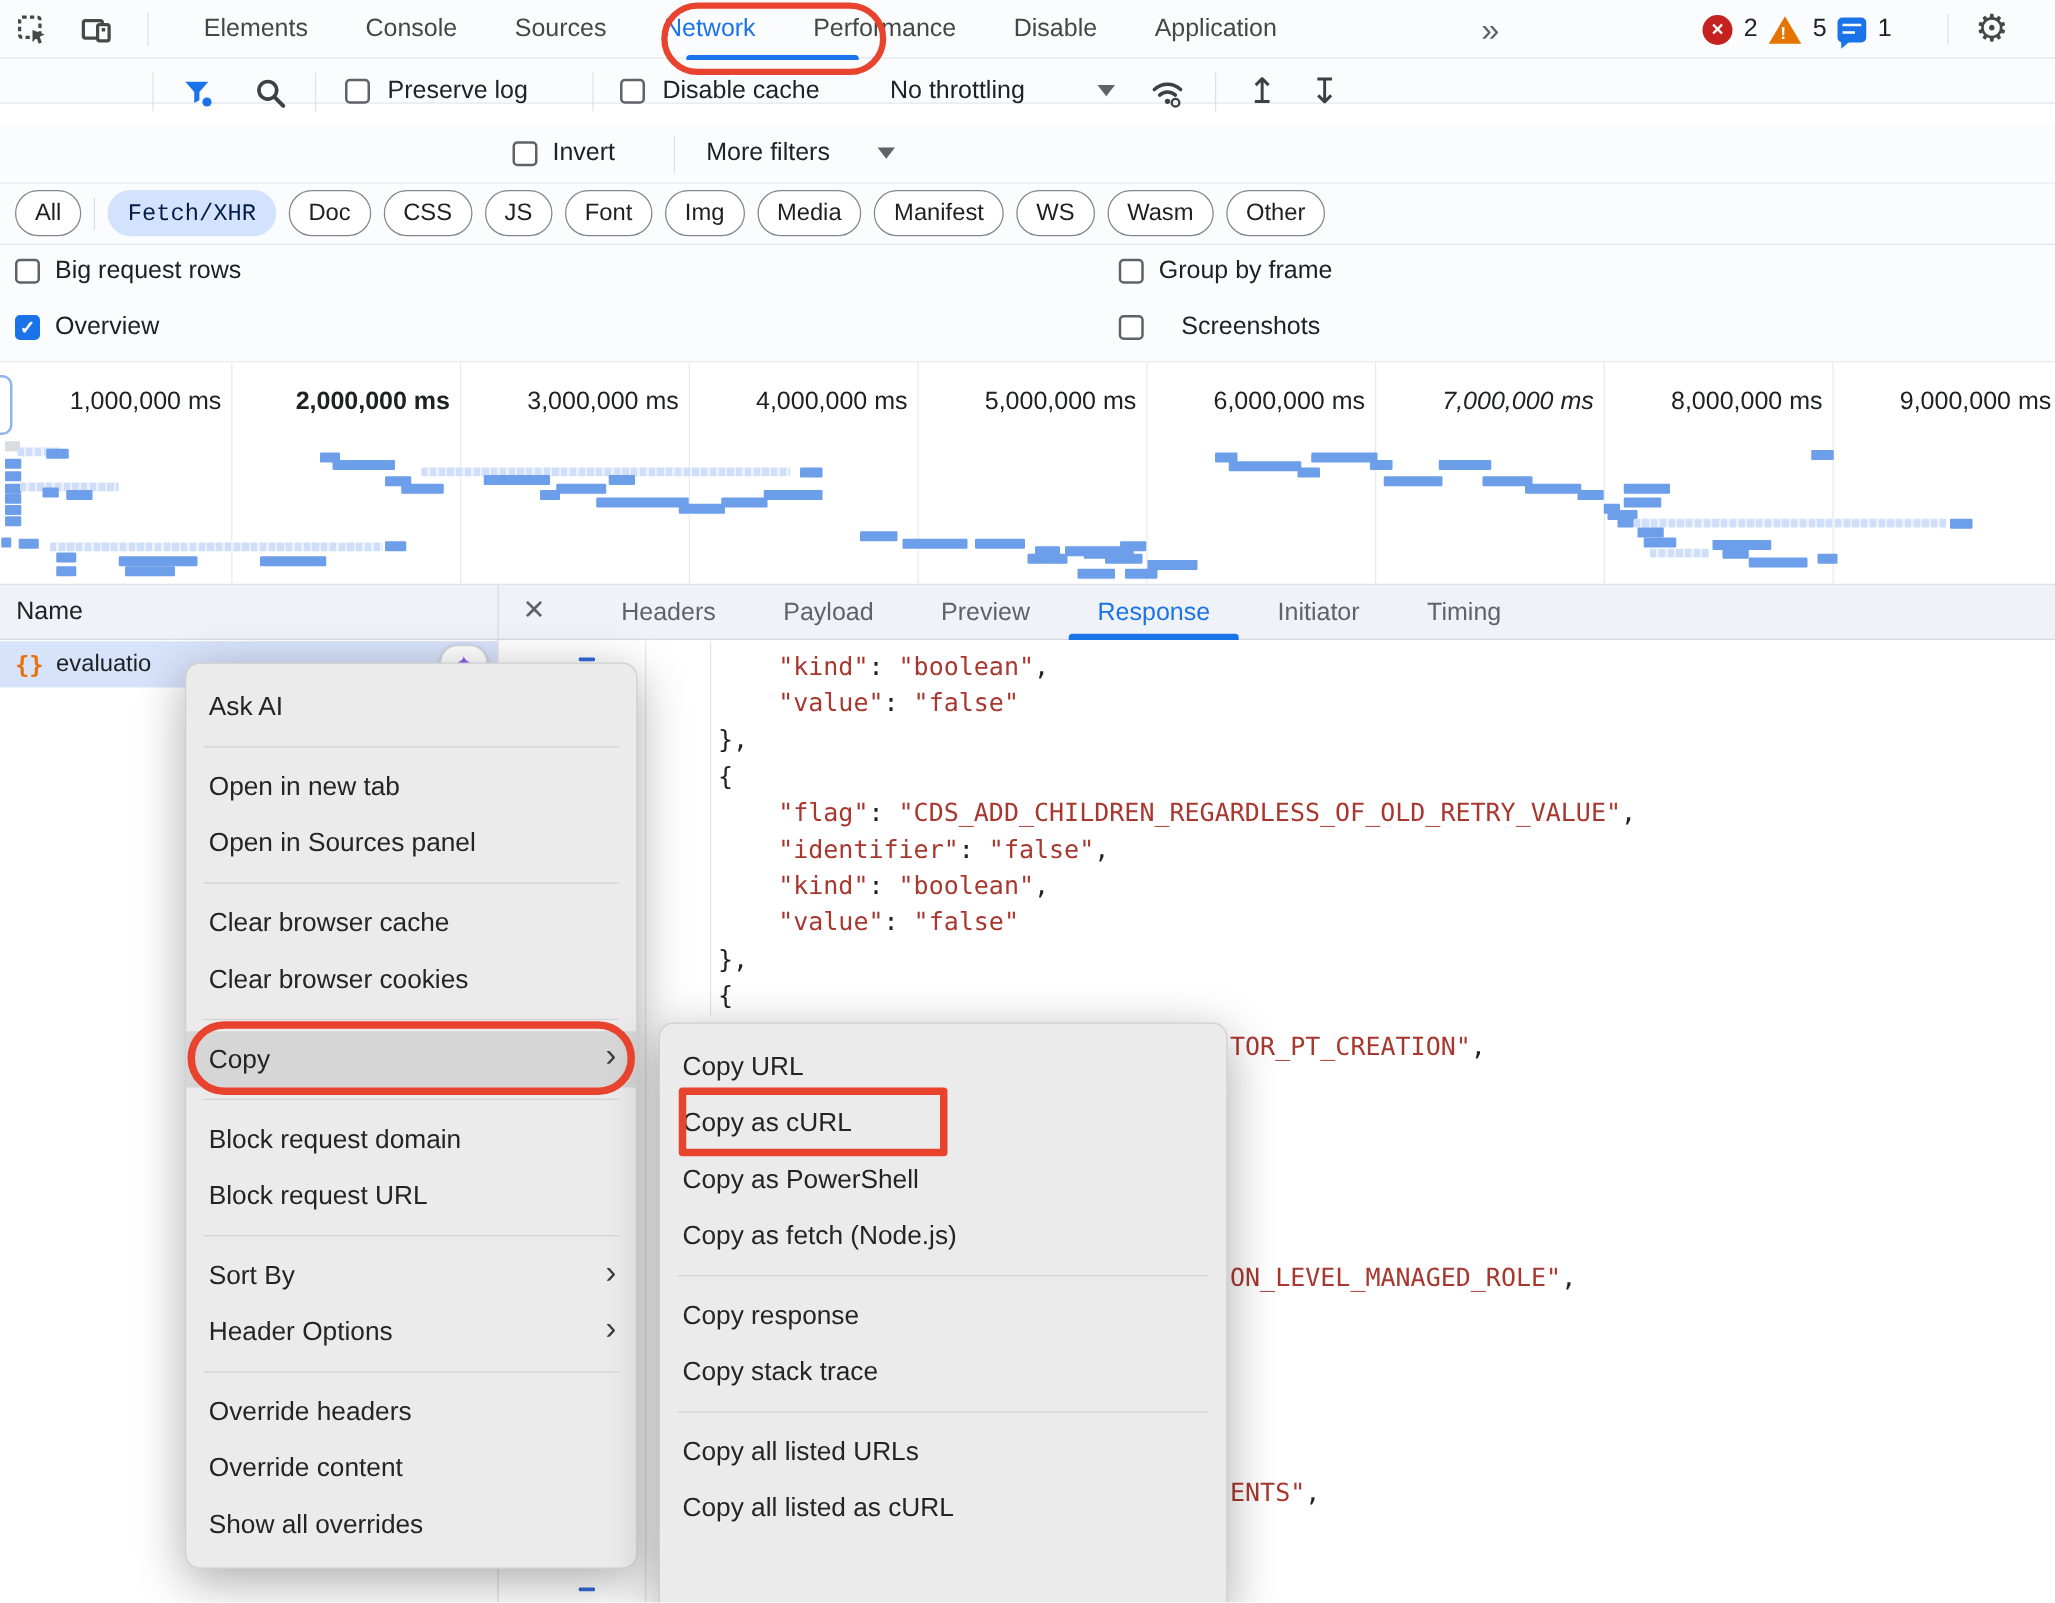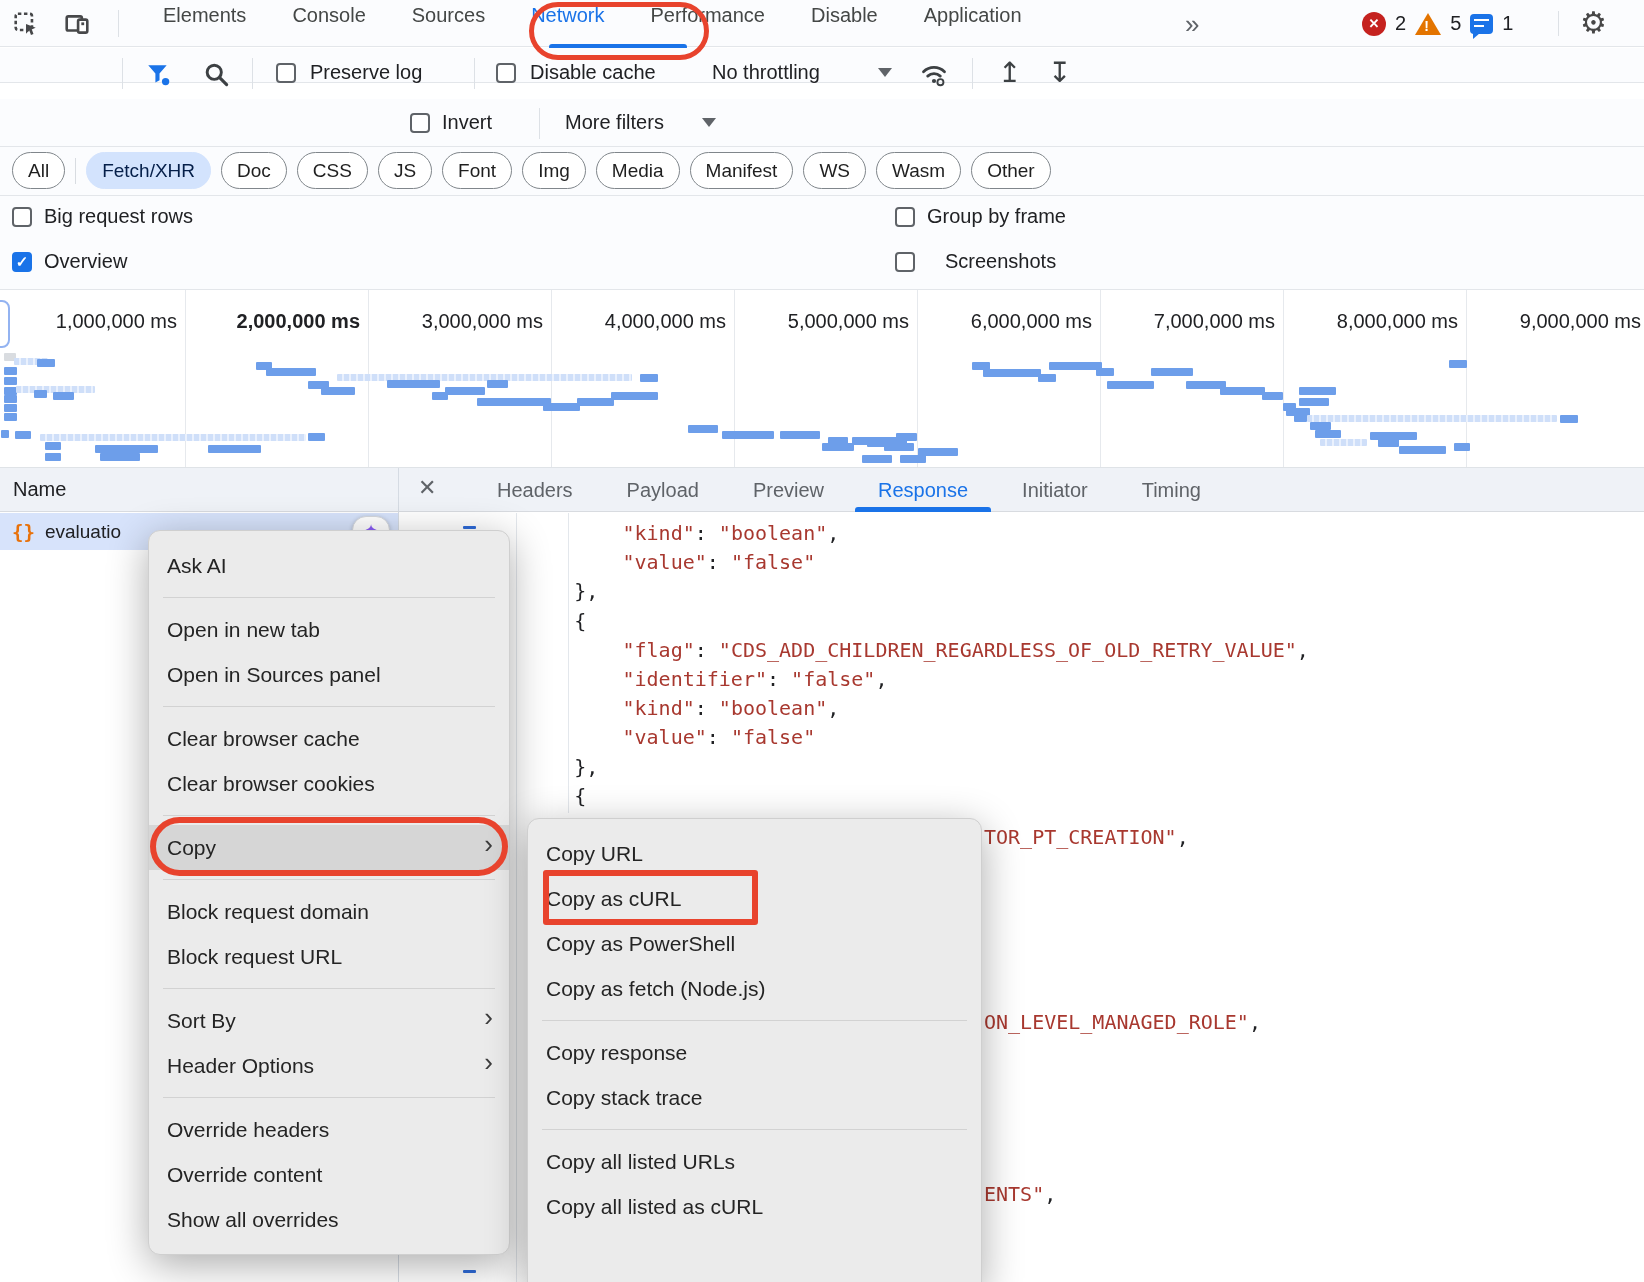--- a/index.html
+++ b/index.html
@@ -5,21 +5,21 @@
   * { margin:0; padding:0; box-sizing:border-box; }
   html,body { background:#fff; }
   #app { position:relative; width:1644px; height:1282px; overflow:hidden; background:#fff;
          font-family:"Liberation Sans", sans-serif; color:#202124; }
   .abs { position:absolute; }
   .row { position:absolute; left:0; width:1644px; background:#fbfcfe; border-bottom:1px solid #e3e6ea; }
   .vdiv { position:absolute; width:1px; background:#dde1e6; }
   .icon-btn { position:absolute; display:flex; align-items:center; justify-content:center; cursor:pointer; }
 
   
-  .toptabs { position:absolute; left:140px; top:0; height:31px; display:flex; align-items:center; }
+  .toptabs { position:absolute; left:140px; top:0; height:31px; display:flex; align-items:flex-start; }
   .toptab { padding:0 23px; font-size:20px; color:#444746; height:47px; display:flex; align-items:center; cursor:pointer; }
   .toptab.active { color:#1a73e8; }
   .tab-underline { position:absolute; left:549px; top:44px; width:138px; height:6px; border-radius:3px; background:#1a73e8; }
   .more-tabs { position:absolute; left:1185px; top:9px; font-size:26px; color:#5f6368; cursor:pointer; }
   .badges { position:absolute; left:1362px; top:0; height:47px; display:flex; align-items:center; gap:9px; }
   .badge-num { font-size:20px; color:#202124; }
   .err-badge { width:24px; height:24px; border-radius:50%; background:#c5221f; color:#fff; font-size:13px; font-weight:bold;
                display:flex; align-items:center; justify-content:center; }
   .warn-badge { width:0; height:0; border-left:13px solid transparent; border-right:13px solid transparent;
                 border-bottom:22px solid #e37400; position:relative; }
@@ -47,21 +47,21 @@
   .fpill { position:absolute; left:12px; top:106px; width:378px; height:37px; border-radius:19px; background:#edf0f5;
            display:flex; align-items:center; padding:0 10px 0 14px; }
   .fpill .q { font-size:20px; color:#202124; margin-left:12px; flex:1; }
   .xcirc { width:26px; height:26px; border-radius:50%; background:#55585c; color:#fff; font-size:14px;
            display:flex; align-items:center; justify-content:center; cursor:pointer; }
 
   
   .chips { position:absolute; left:12px; top:152px; display:flex; align-items:center; gap:10px; }
   .chip { height:37px; padding:0 15px; display:flex; align-items:center; border:1.5px solid #80868b; border-radius:19px;
           font-size:19px; color:#1f1f1f; background:#fff; cursor:pointer; white-space:nowrap; }
-  .chip.active { background:#d3e3fd; border-color:#d3e3fd; color:#041e49; }
+  .chip.active { background:#d3e3fd; border-color:#d3e3fd; color:#041e49;font-family:Liberation Mono, monospace; }
   .chipdiv { width:1px; height:26px; background:#d8dce1; }
 
   
   .opt { position:absolute; display:flex; align-items:center; gap:12px; font-size:20px; color:#202124; cursor:pointer; }
 
   
   .timeline { position:absolute; left:0; top:290px; width:1644px; height:178px; background:#fff;
               border-bottom:1px solid #dfe3e7; overflow:hidden; }
   .grid { position:absolute; top:0; width:1px; height:178px; background:#e6e9ed; }
   .tlabel { position:absolute; top:20px; width:182px; text-align:right; font-size:20px; color:#202124; }
@@ -261,21 +261,21 @@
       <div class="tlabel" style="left: 178px; font-weight: bold;">2,000,000 ms</div>
       <div class="grid" style="left: 551px;"></div>
       <div class="tlabel" style="left: 361px;">3,000,000 ms</div>
       <div class="grid" style="left: 734px;"></div>
       <div class="tlabel" style="left: 544px;">4,000,000 ms</div>
       <div class="grid" style="left: 917px;"></div>
       <div class="tlabel" style="left: 727px;">5,000,000 ms</div>
       <div class="grid" style="left: 1100px;"></div>
       <div class="tlabel" style="left: 910px;">6,000,000 ms</div>
       <div class="grid" style="left: 1283px;"></div>
-      <div class="tlabel" style="left: 1093px;">7,000,000 ms</div>
+      <div class="tlabel" style="left: 1093px; font-style: italic;">7,000,000 ms</div>
       <div class="grid" style="left: 1466px;"></div>
       <div class="tlabel" style="left: 1276px;">8,000,000 ms</div>
       <div class="tlabel" style="left: 1459px;">9,000,000 ms</div>
       <div class="bar g" style="left: 4px; top: 63px; width: 12px;"></div>
       <div class="bar l" style="left: 14px; top: 68px; width: 34px;"></div>
       <div class="bar" style="left: 37px; top: 69px; width: 18px;"></div>
       <div class="bar" style="left: 4px; top: 77px; width: 13px;"></div>
       <div class="bar" style="left: 4px; top: 87px; width: 13px;"></div>
       <div class="bar" style="left: 4px; top: 97px; width: 13px;"></div>
       <div class="bar l" style="left: 16px; top: 96px; width: 79px;"></div>

